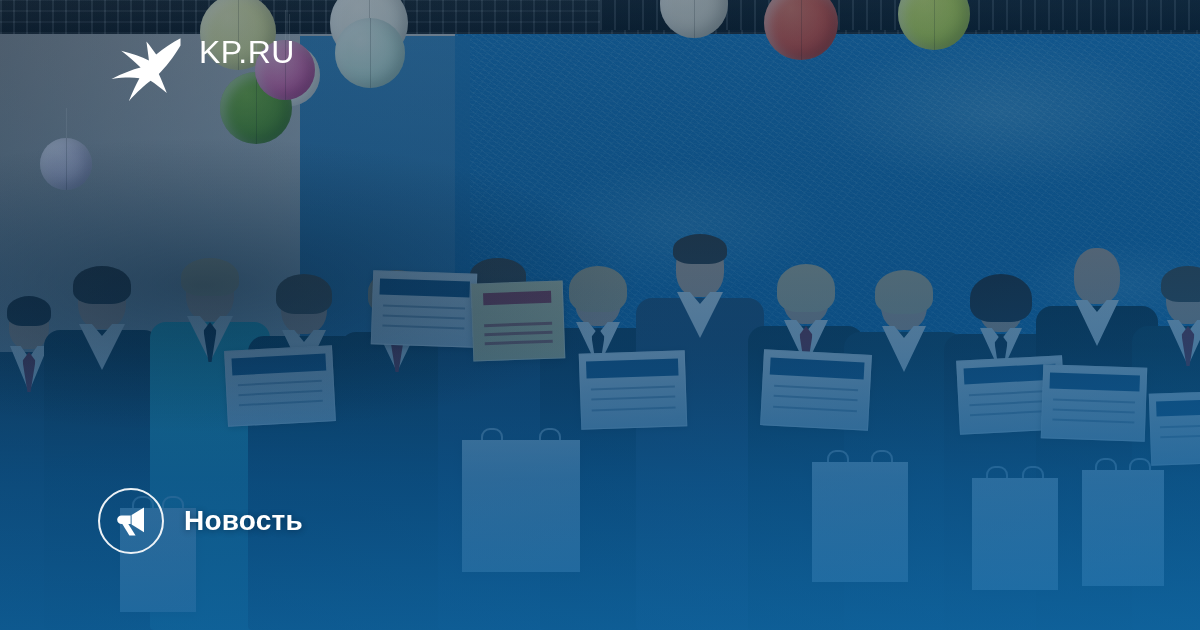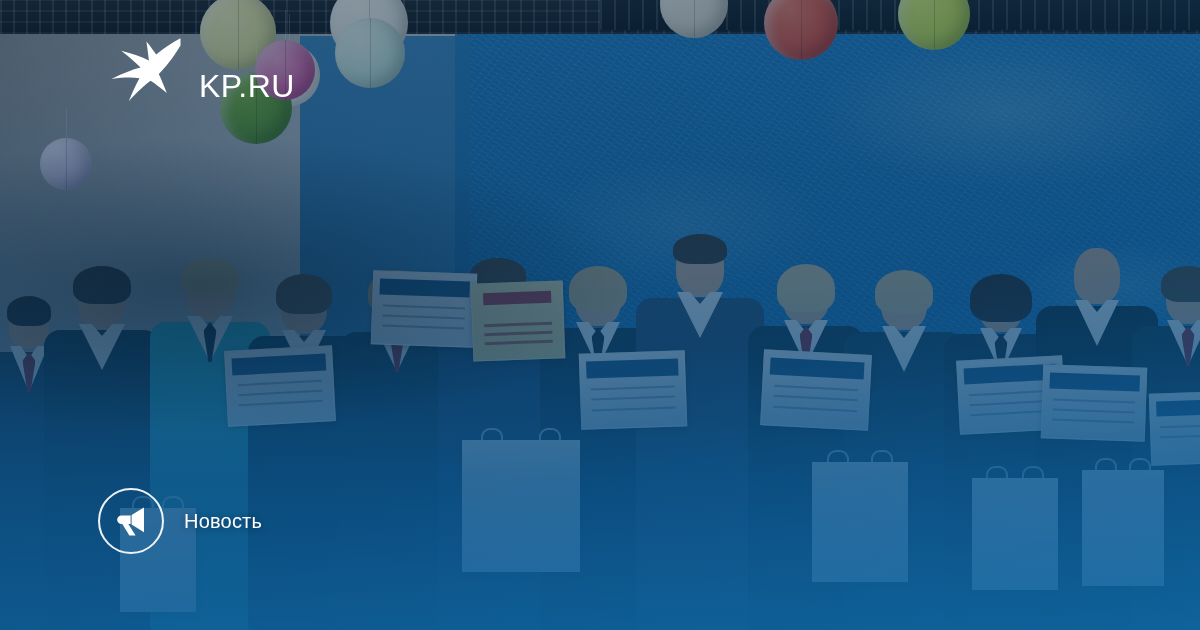--- a/index.html
+++ b/index.html
@@ -224,21 +224,21 @@
     left: 0; top: 120px;
     width: 780px; height: 330px;
     background: radial-gradient(ellipse 78% 62% at 26% 50%, rgba(4,28,48,.46) 0%, rgba(4,28,48,0) 72%);
   }
 
   
   .brand {
     position: absolute;
     left: 110px; top: 36px;
     display: flex;
-    align-items: flex-end;
+    align-items: flex-start;
     gap: 17px;
   }
   .brand-bird { width: 72px; height: 66px; display: block; }
   .brand-text {
     color: #ffffff;
     font-size: 32px;
     font-weight: 400;
     letter-spacing: .4px;
     line-height: 1;
     white-space: nowrap;
@@ -270,22 +270,22 @@
     border: 2px solid rgba(255,255,255,.92);
     border-radius: 50%;
     display: flex;
     align-items: center;
     justify-content: center;
     flex: 0 0 auto;
   }
   .badge-circle svg { width: 34px; height: 34px; display: block; }
   .badge-label {
     color: #ffffff;
-    font-size: 20px;
-    font-weight: 400;
+    font-size: 28px;
+    font-weight: 700;
     letter-spacing: .2px;
     white-space: nowrap;
     text-shadow: 0 1px 6px rgba(0,20,40,.45);
   }
 </style>
 </head>
 <body>
 
 <div class="card">
 

